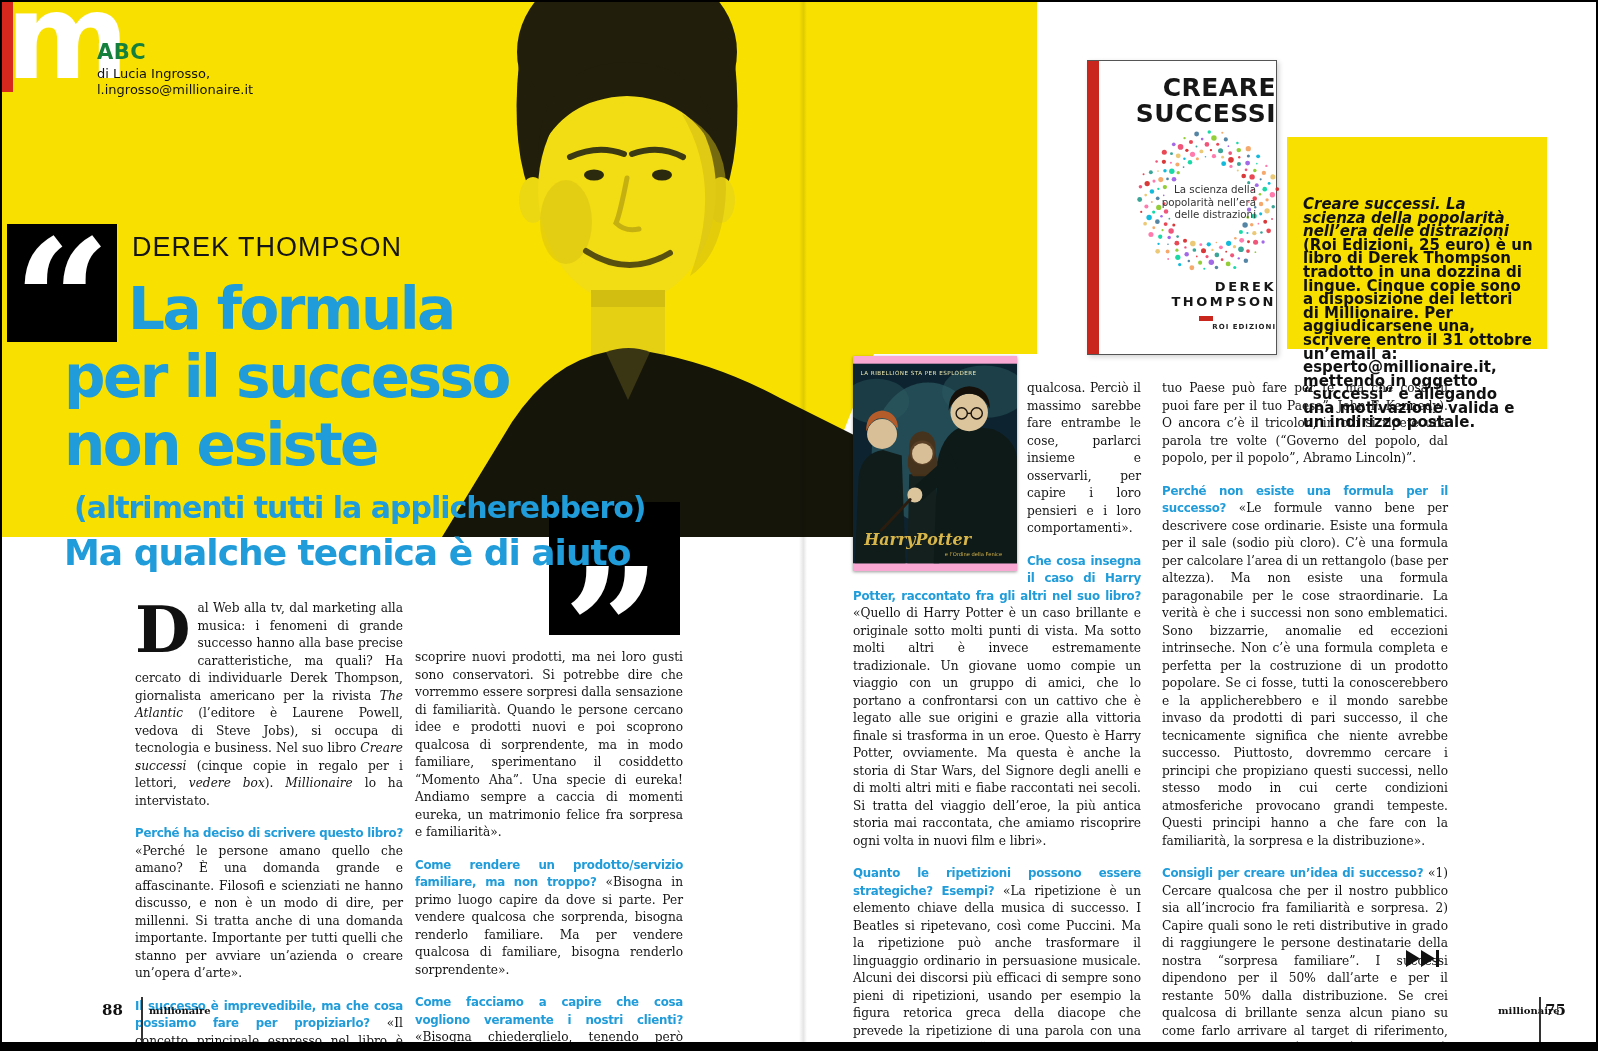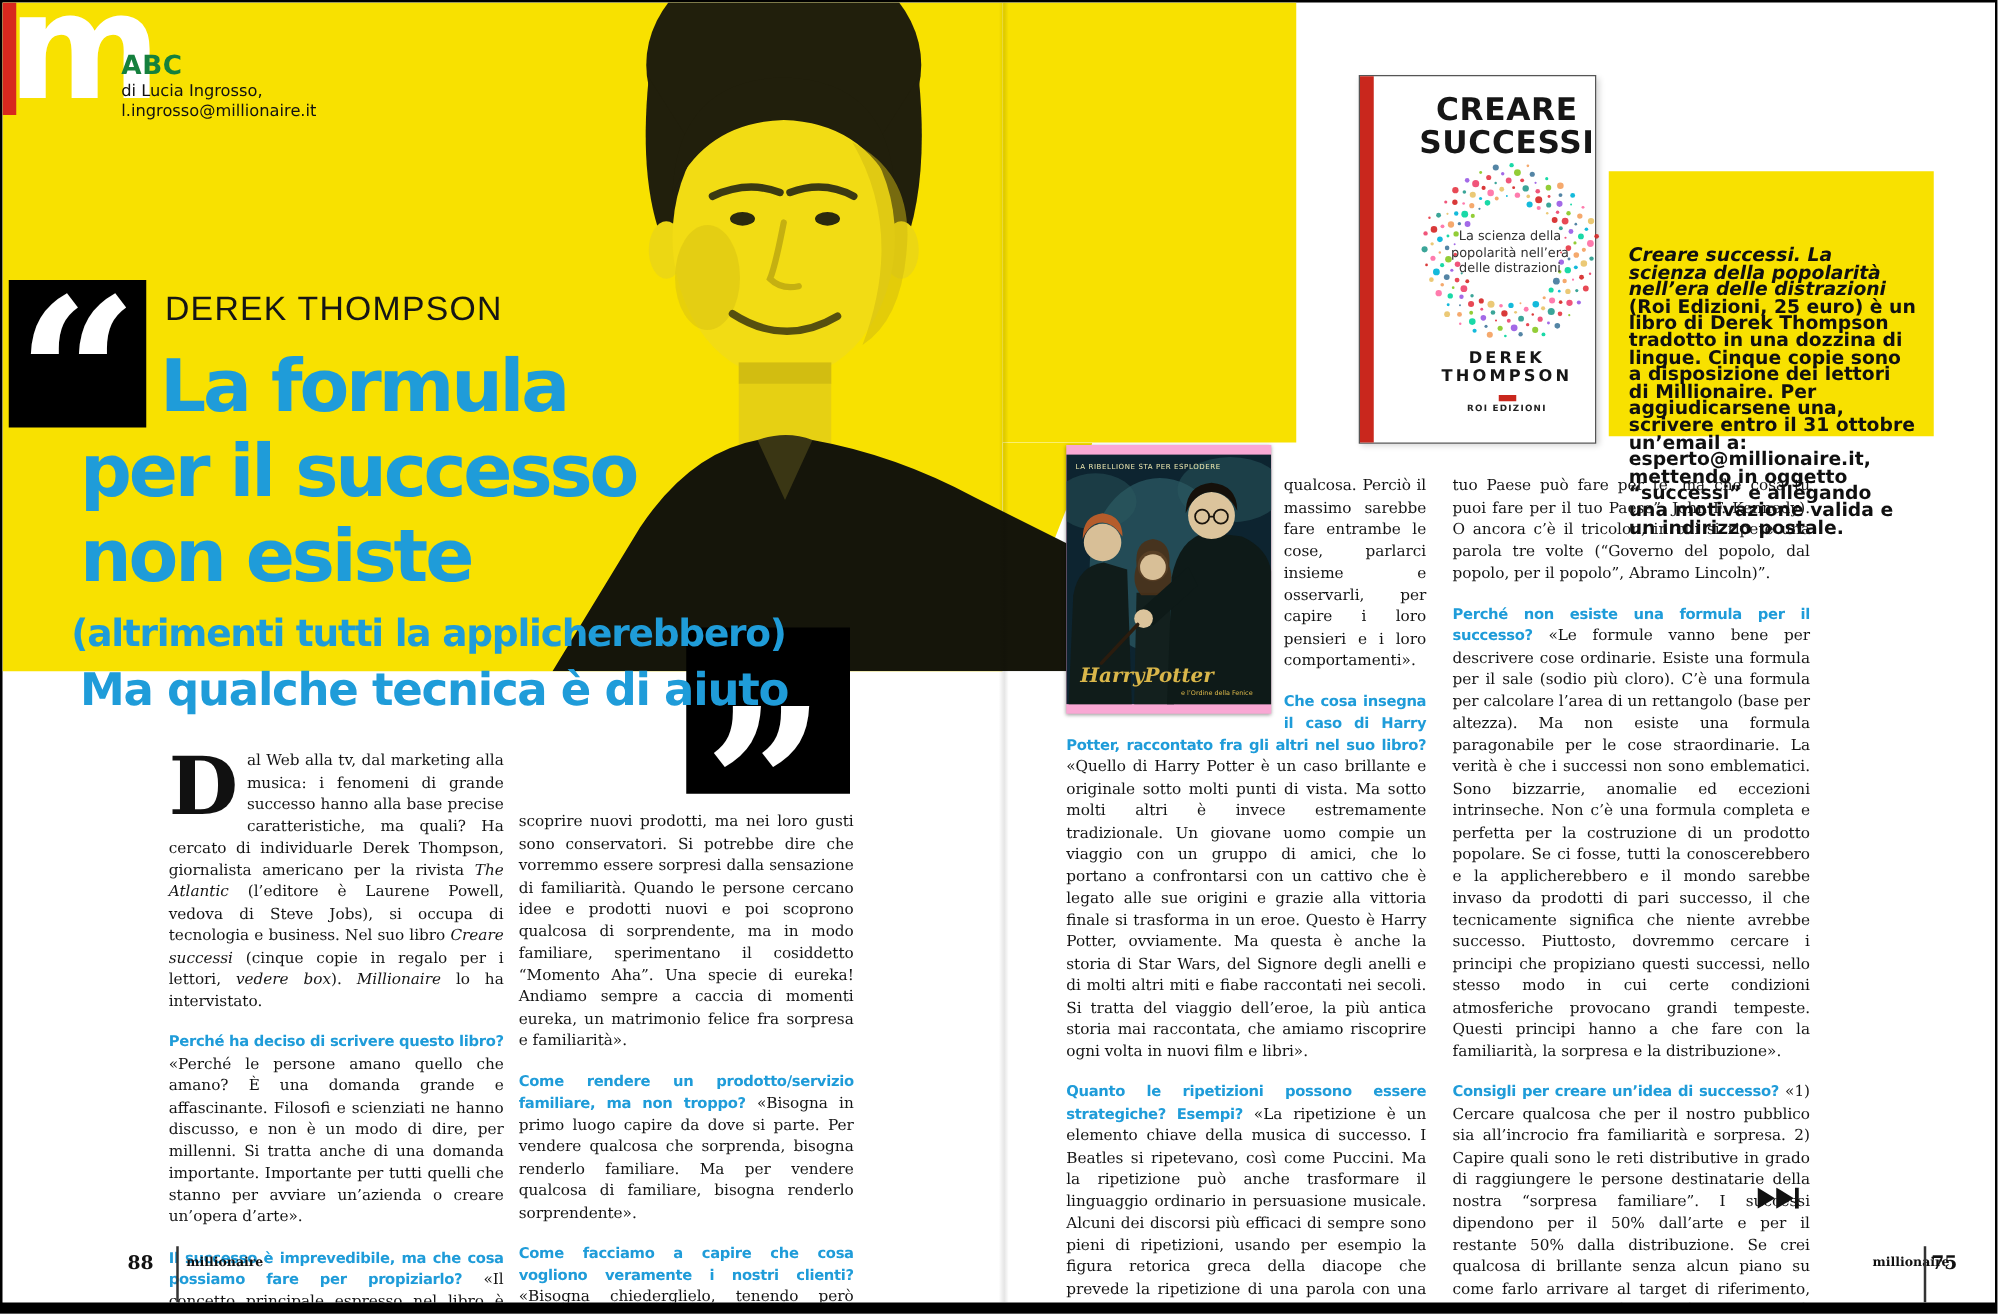--- a/index.html
+++ b/index.html
@@ -36,21 +36,21 @@
   .qb-close span { margin:78px 0 0 14px; }
 
   
   .kicker { left:130px; top:230px; font-family:"Liberation Sans", sans-serif; font-size:27px;
             color:#151515; letter-spacing:1px; }
   .hl { color:#1F9CD9; font-weight:bold; letter-spacing:-2.5px; font-size:58px; line-height:58px;
         font-family:"DejaVu Sans", sans-serif; }
   .hl1 { left:126px; top:278px; }
   .hl2 { left:62px;  top:346px; }
   .hl3 { left:62px;  top:414px; }
-  .hl-sub1 { left:55px; top:489px; font-size:30px; letter-spacing:-1px; line-height:34px; }
+  .hl-sub1 { left:72px; top:489px; font-size:30px; letter-spacing:-1px; line-height:34px; }
   .hl-sub2 { left:62px; top:531px; font-size:36px; letter-spacing:-1px; line-height:40px; }
 
   
   .col { font-family:"DejaVu Serif", serif; font-size:12.2px; line-height:17.5px; color:#141414;
          text-align:justify; hyphens:auto; }
   #col1 { left:133px; top:598px; width:268px; }
   #col2 { left:413px; top:647px; width:268px; }
   #col3 { left:851px; top:354px; width:288px; }
   #col4 { left:1160px; top:378px; width:286px; }
   .col p.qa { margin-top:15px; }
@@ -62,21 +62,21 @@
   #col3 .cont-first { margin-top:24px; }
 
   
   .poster { float:left; width:164px; height:215px; margin:0 10px 5px 0; background:#f9a8d4;
             box-shadow:0 1px 3px rgba(0,0,0,.4); }
 
   
   .book { left:1085px; top:58px; width:190px; height:295px; background:#fff;
           border:1px solid #555; box-shadow:2px 2px 5px rgba(0,0,0,.18); }
   .spine { position:absolute; left:0; top:0; width:11px; height:100%; background:#C9271D; }
-  .book-inner { position:absolute; left:11px; top:0; right:0; bottom:0; text-align:center;margin-left:36px; }
+  .book-inner { position:absolute; left:11px; top:0; right:0; bottom:0; text-align:right;margin-left:36px; }
   .btitle { margin-top:14px; font-weight:bold; font-size:25px; line-height:26px;
             letter-spacing:.5px; color:#161616; }
   .ringwrap { position:relative; width:146px; height:146px; margin:2px auto 0 auto; }
   .ringwrap svg { position:absolute; left:0; top:0; }
   .btag { position:absolute; left:50%; top:50%; transform:translate(-50%,-50%); width:96px;
           font-size:10.3px; line-height:12.5px; font-weight:500; color:#333; }
   .bauthor { margin-top:4px; font-weight:bold; font-size:13px; letter-spacing:2.5px; color:#161616; }
   .bpub { margin-top:7px; font-size:7px; letter-spacing:1px; color:#222; font-weight:bold; }
   .pubmark { display:block; width:14px; height:5px; background:#C9271D; margin:0 auto 2px auto; }
 

